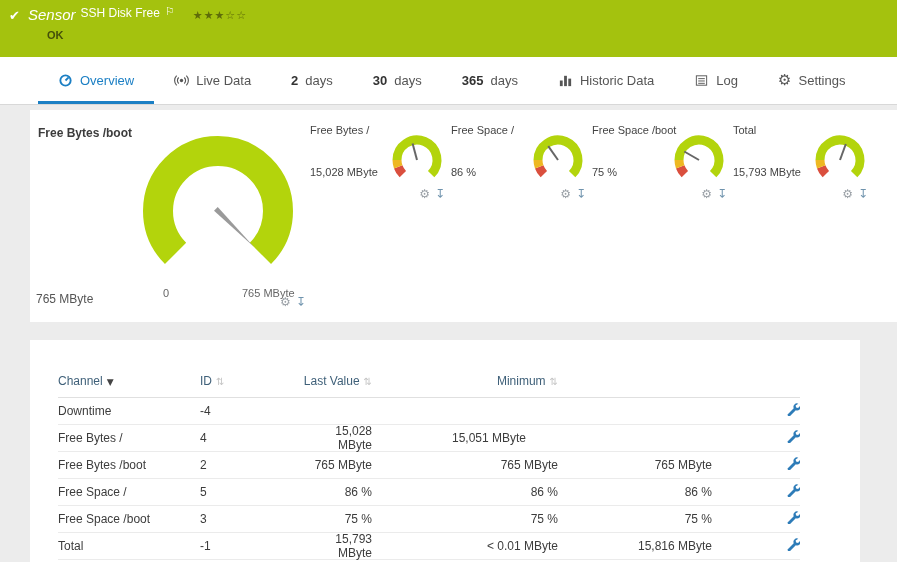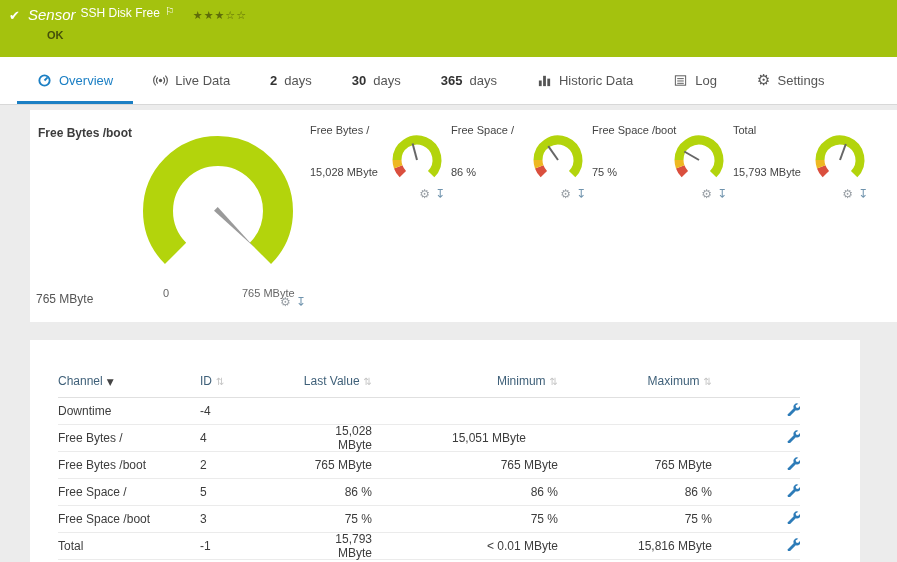--- a/index.html
+++ b/index.html
@@ -17,21 +17,21 @@
   .header-line { display:flex; align-items:flex-start; padding:6px 0 0 28px; color:#fff; }
   .check-icon { position:absolute; left:9px; top:8px; font-size:13px; font-weight:bold; color:#fff; }
   .title-prefix { font-style:italic; font-size:15px; }
   .title-main { font-size:12px; margin-left:5px; }
   .flag-icon { font-size:11px; margin-left:5px; margin-top:-1px; }
   .stars { font-size:11px; letter-spacing:1px; color:#5e6c09; margin-left:18px; margin-top:3px; }
   .status-ok { position:absolute; left:47px; top:29px; font-size:11px; font-weight:bold; color:#44500a; }
 
   
   .tabbar { position:absolute; left:0; top:57px; width:897px; height:48px; background:#fff;
-            border-bottom:1px solid #d8d8d8; display:flex; padding-left:17px; }
+            border-bottom:1px solid #d8d8d8; display:flex; padding-left:38px; }
   .tab { display:flex; align-items:center; gap:7px; padding:0 20px; font-size:13px; color:#555; cursor:pointer; white-space:nowrap; }
   .tab.active { color:#1b7fc4; box-shadow: inset 0 -3px 0 #1b7fc4; }
   .tab .num { font-weight:bold; color:#333; }
   .tab-icon { display:inline-flex; align-items:center; }
   .tab-icon svg { display:block; }
   .gear-glyph { font-size:15px; line-height:1; }
 
   
   .gauge-card { position:absolute; left:30px; top:110px; width:867px; height:212px; background:#fff; }
   .main-title { position:absolute; left:8px; top:16px; font-size:12px; font-weight:bold; color:#3c3c3c; }
@@ -237,23 +237,20 @@
     </div>
     <div class="col-id hcell">
       <span>ID</span><span class="sort-idle glyph">⇅</span>
     </div>
     <div class="col-last hcell">
       <span>Last Value</span><span class="sort-idle glyph">⇅</span>
     </div>
     <div class="col-min hcell">
       <span>Minimum</span><span class="sort-idle glyph">⇅</span>
     </div>
-    <div class="col-max hcell">
-      <span>Maximum</span><span class="sort-idle glyph">⇅</span>
-    </div>
     <div class="col-actions"></div>
   </div>
   <div>
       <div class="trow">
     <div class="col-channel cell-channel">Downtime</div>
     <div class="col-id cell-id">-4</div>
     <div class="col-last cell-last"></div>
     <div class="col-min cell-min"></div>
     <div class="col-max cell-max"></div>
     <div class="col-actions">

